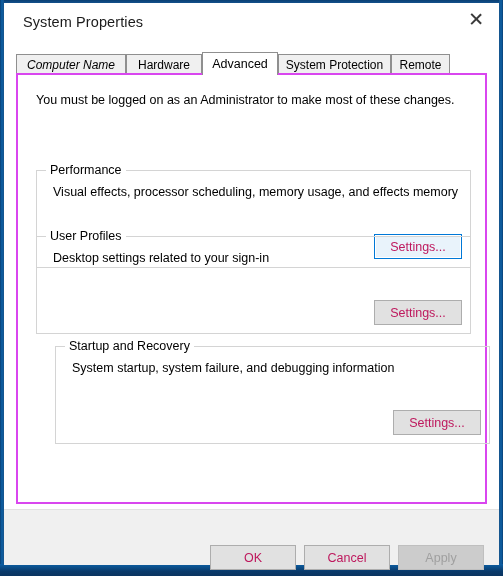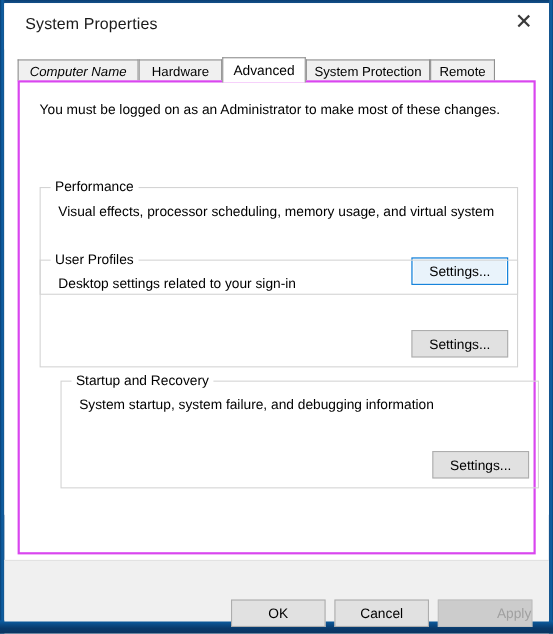--- a/index.html
+++ b/index.html
@@ -184,21 +184,21 @@
     white-space: nowrap;
   }
 
   
   .btn {
     box-sizing: border-box;
     background: #e1e1e1;
     border: 1px solid #adadad;
     font-family: "Liberation Sans", "DejaVu Sans", sans-serif;
     font-size: 12.5px;
-    color: #000000;
+    color: #be185d;
     display: flex;
     align-items: center;
     justify-content: center;
     white-space: nowrap;
     cursor: default;
     padding: 0;
   }
   .btn.focused {
     background: #e9f3fb;
     border: 1px solid #0078d7;
@@ -238,21 +238,21 @@
   }
   .footer-btn {
     position: absolute;
     top: 19px;
     width: 86px;
     height: 25px;
     margin-top: 16px;
   }
   .btn-ok     { left: 206px; }
   .btn-cancel { left: 300px; }
-  .btn-apply  { left: 394px; justify-content: flex-end; }
+  .btn-apply  { left: 394px; }
 </style>
 </head>
 <body>
 
 <div class="window">
 
   <div class="frame-top"></div>
   <div class="frame-left"></div>
   <div class="frame-right"></div>
   <div class="frame-bottom"></div>
@@ -283,21 +283,21 @@
         <span>Remote</span>
       </div>
     </div>
 
     <div class="tabpage">
 
       <div class="intro-text">You must be logged on as an Administrator to make most of these changes.</div>
 
       <div class="groupbox gb-perf">
         <div class="gb-legend">Performance</div>
-        <div class="gb-desc">Visual effects, processor scheduling, memory usage, and virtual system</div>
+        <div class="gb-desc">Visual effects, processor scheduling, memory usage, and effects memory</div>
         <div class="btn focused gb-settings-btn">
           <span>Settings...</span>
         </div>
       </div>
 
       <div class="groupbox gb-profile">
         <div class="gb-legend">User Profiles</div>
         <div class="gb-desc">Desktop settings related to your sign-in</div>
         <div class="btn gb-settings-btn">
           <span>Settings...</span>

